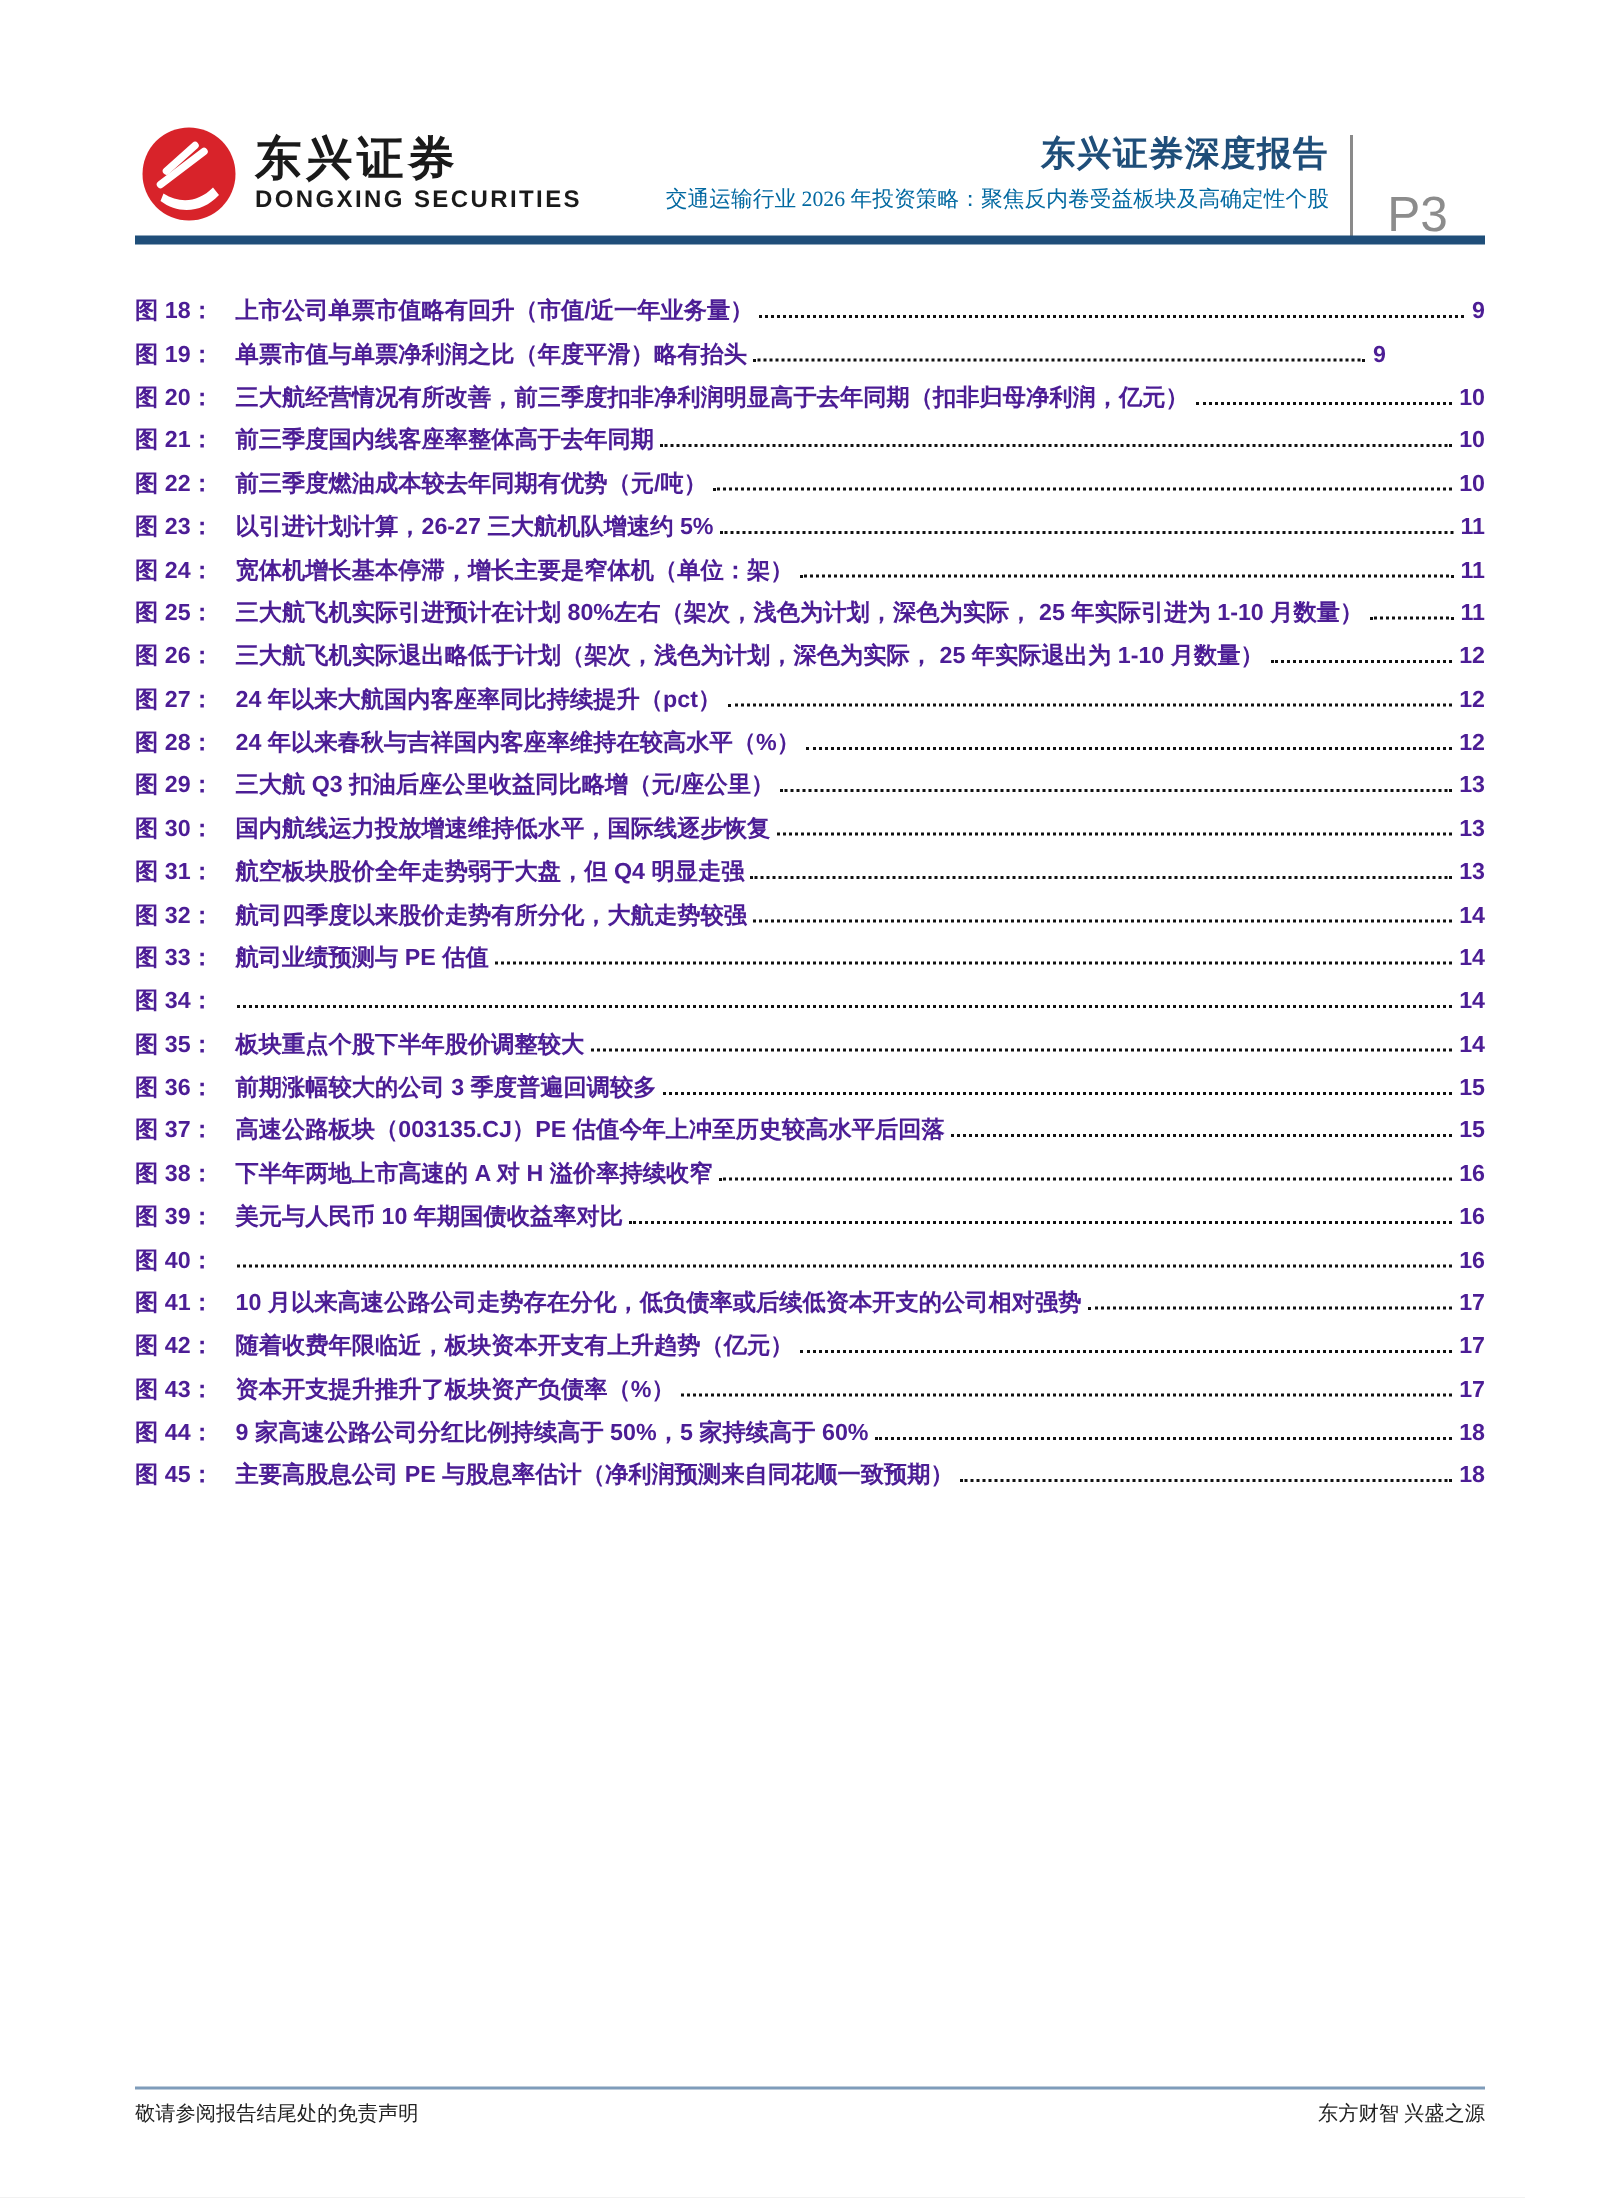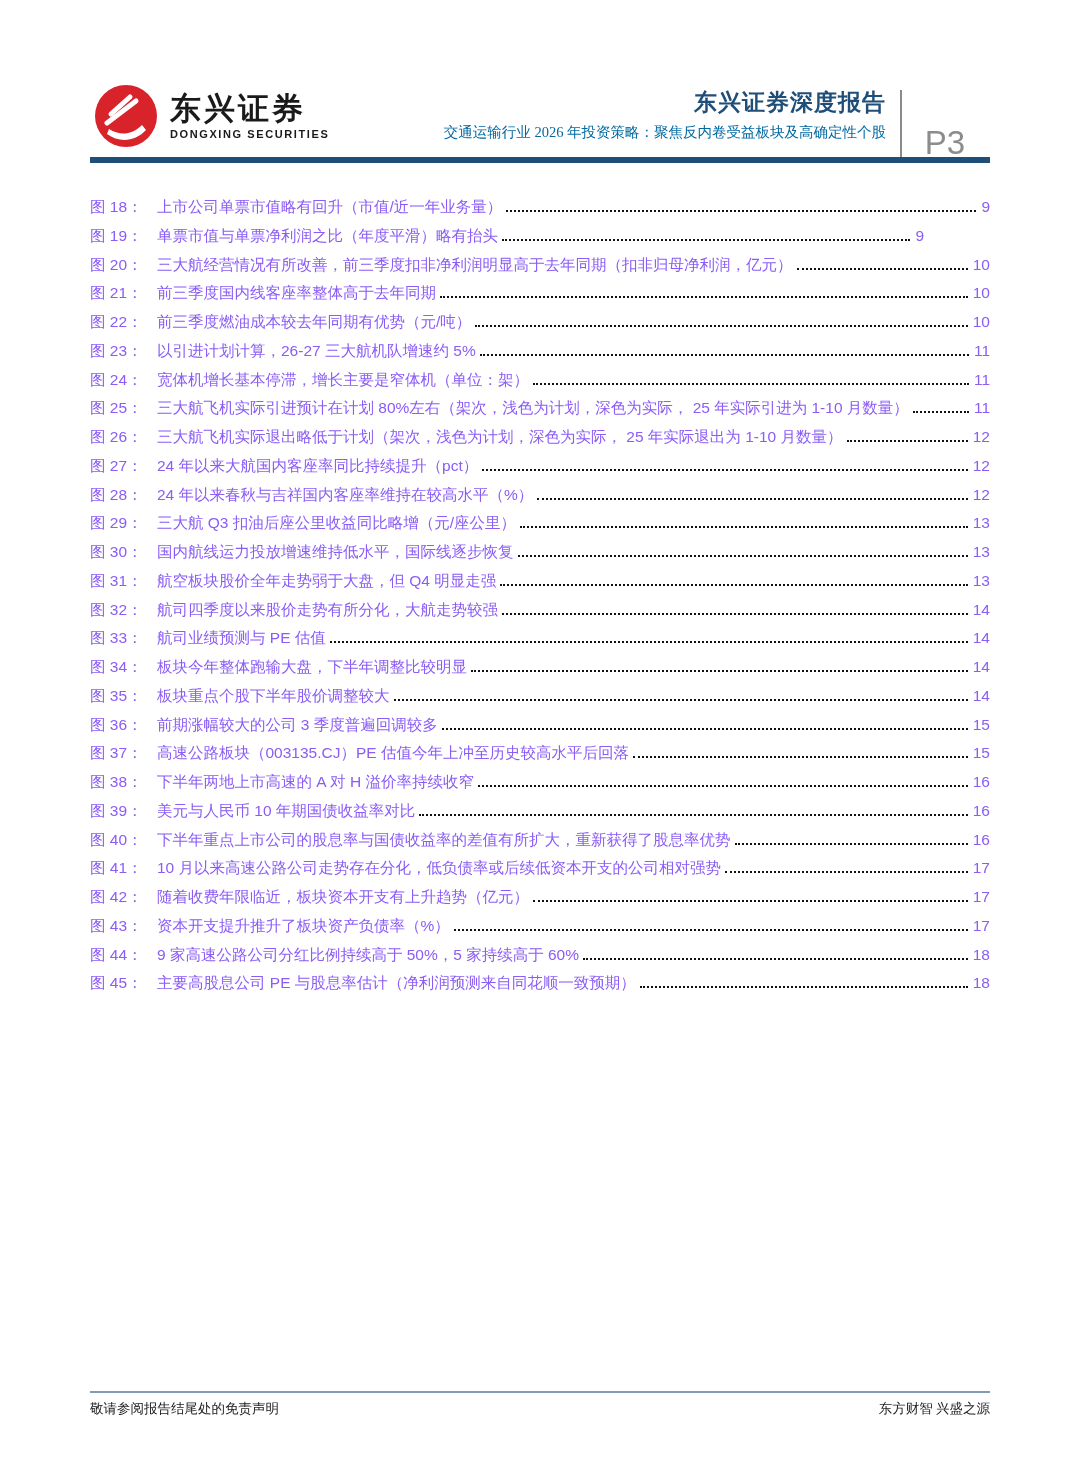--- a/index.html
+++ b/index.html
@@ -18,21 +18,21 @@
     position:absolute; left:94px; top:84px;
     display:flex; align-items:center; gap:12px;
   }
   .logo-icon { width:64px; height:64px; display:block; }
   .logo-text { display:flex; flex-direction:column; line-height:1; }
   .logo-cn {
     font-size:31px; font-weight:700; letter-spacing:3px;
     color:#1a1a1a; font-family:Liberation Serif, serif;
   }
   .logo-en {
-    margin-top:5px; font-size:11px; font-weight:700; letter-spacing:1.6px;
+    margin-top:5px; font-size:16px; font-weight:700; letter-spacing:1.6px;
     color:#1a1a1a;
   }
 
   .header-right {
     position:absolute; top:88px; right:92px;
     display:flex; align-items:stretch;
   }
   .header-titles { text-align:right; padding-right:14px; }
   .report-type {
     font-size:23px; font-weight:700; color:#1f4e79;
@@ -51,21 +51,21 @@
   .header-bar {
     position:absolute; left:90px; top:157px;
     width:900px; height:6px; background:#1f4e79;
   }
 
   
   .toc { position:absolute; left:90px; top:197px; width:900px; }
   .toc-row {
     display:flex; align-items:baseline;
     height:28.75px;
-    font-size:15.5px; font-weight:400; color:#8b5cf6;
+    font-size:15.5px; font-weight:700; color:#4c1d95;
     white-space:nowrap;
   }
   .toc-row.short { padding-right:66px; }
   .toc-label { width:67px; flex-shrink:0; }
   .toc-title { flex-shrink:0; padding-right:3px; }
   .toc-leader {
     flex:1 1 auto; min-width:8px; height:2px;
     border-bottom:2.4px dotted #111;
     margin:0 3px 0 1px;
   }
@@ -204,21 +204,20 @@
         <span class="toc-page">14</span>
       </div>
       <div class="toc-row">
         <span class="toc-label">图 33：</span>
         <span class="toc-title">航司业绩预测与 PE 估值</span>
         <span class="toc-leader"></span>
         <span class="toc-page">14</span>
       </div>
       <div class="toc-row">
         <span class="toc-label">图 34：</span>
-        <span class="toc-title">板块今年整体跑输大盘，下半年调整比较明显</span>
         <span class="toc-leader"></span>
         <span class="toc-page">14</span>
       </div>
       <div class="toc-row">
         <span class="toc-label">图 35：</span>
         <span class="toc-title">板块重点个股下半年股价调整较大</span>
         <span class="toc-leader"></span>
         <span class="toc-page">14</span>
       </div>
       <div class="toc-row">
@@ -240,21 +239,20 @@
         <span class="toc-page">16</span>
       </div>
       <div class="toc-row">
         <span class="toc-label">图 39：</span>
         <span class="toc-title">美元与人民币 10 年期国债收益率对比</span>
         <span class="toc-leader"></span>
         <span class="toc-page">16</span>
       </div>
       <div class="toc-row">
         <span class="toc-label">图 40：</span>
-        <span class="toc-title">下半年重点上市公司的股息率与国债收益率的差值有所扩大，重新获得了股息率优势</span>
         <span class="toc-leader"></span>
         <span class="toc-page">16</span>
       </div>
       <div class="toc-row">
         <span class="toc-label">图 41：</span>
         <span class="toc-title">10 月以来高速公路公司走势存在分化，低负债率或后续低资本开支的公司相对强势</span>
         <span class="toc-leader"></span>
         <span class="toc-page">17</span>
       </div>
       <div class="toc-row">

